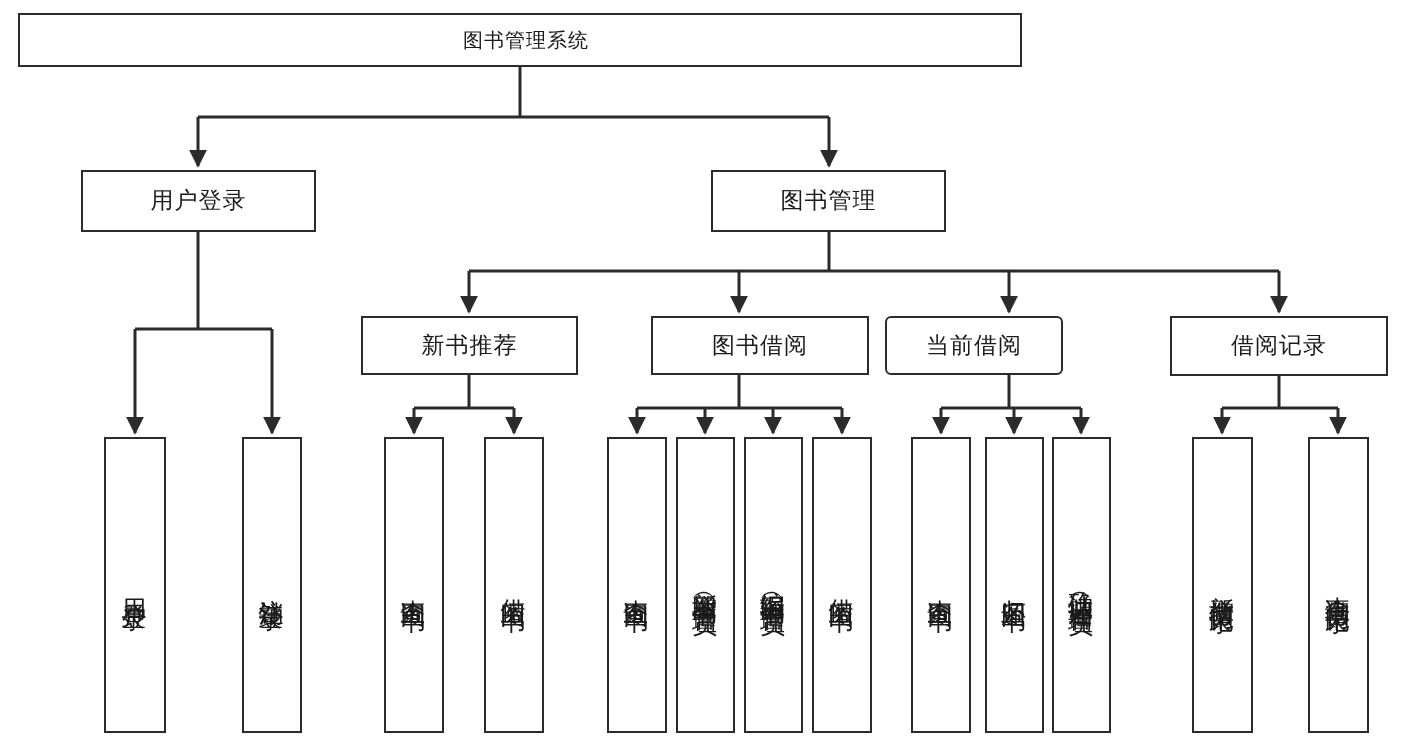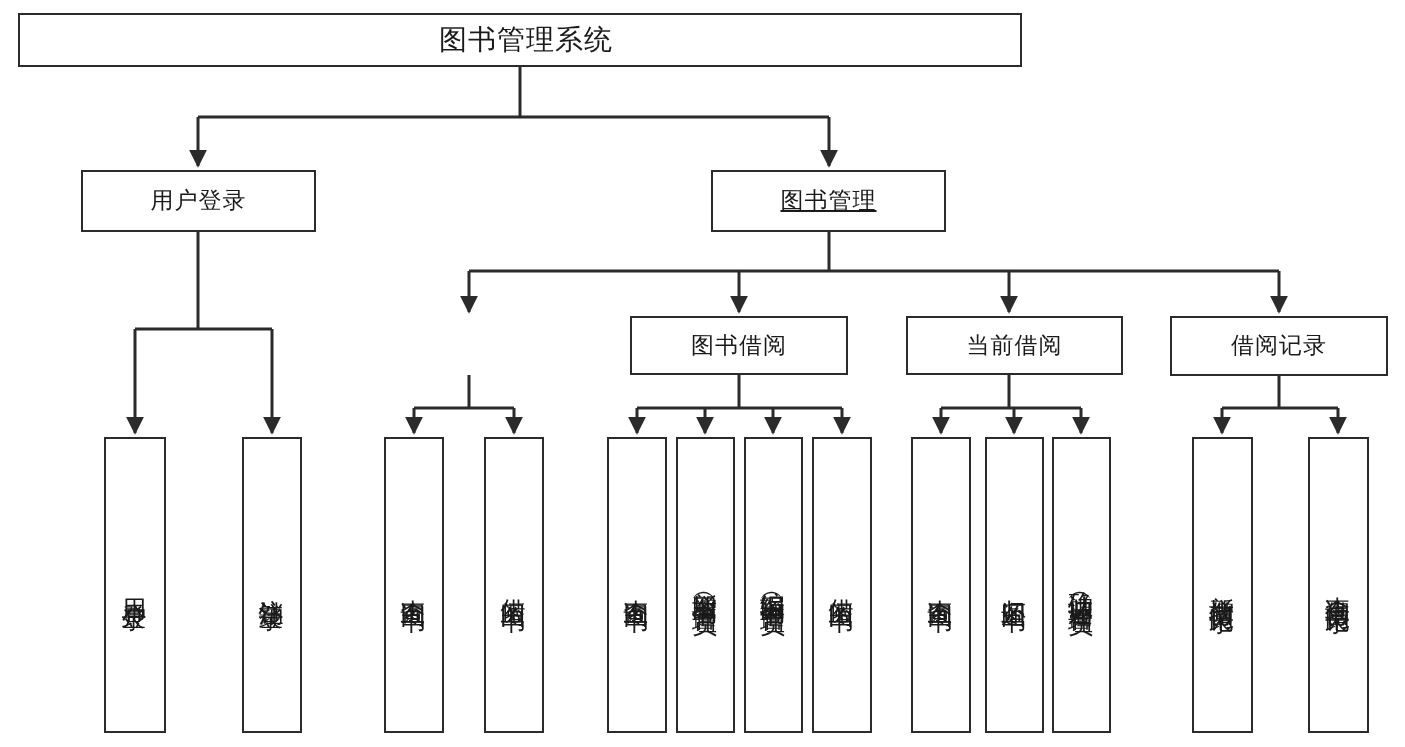--- a/index.html
+++ b/index.html
@@ -33,21 +33,21 @@
     align-items: center;
     justify-content: center;
     text-align: center;
   }
   .node.h {
     font-size: 23px;
     letter-spacing: 1px;
     line-height: 1.2;
   }
   .node.root {
-    font-size: 28px;
+    font-size: 20px;
     padding-left: 12px;
   }
   .node.v {
     writing-mode: vertical-rl;
     text-orientation: upright;
     font-size: 25px;
     letter-spacing: 3px;
     align-items: center;
     justify-content: center;
     padding: 6px 0;
@@ -125,28 +125,31 @@
     </g>
   </svg>
 
   <div class="node h root" style="left:18px; top:13px; width:1004px; height:54px;">
     <span>图书管理系统</span>
   </div>
 
   <div class="node h" style="left:81px; top:170px; width:235px; height:62px;">
     <span>用户登录</span>
   </div>
-  <div class="node h" style="left:711px; top:170px; width:235px; height:62px;text-decoration:underline;">
+  <div class="node h" style="left:711px; top:170px; width:235px; height:62px;">
     <span>图书管理</span>
   </div>
 
-  <div class="node h" style="left:630px; top:316px; width:218px; height:59px;">
+  <div class="node h" style="left:361px; top:316px; width:217px; height:59px;">
+    <span>新书推荐</span>
+  </div>
+  <div class="node h" style="left:651px; top:316px; width:218px; height:59px;">
     <span>图书借阅</span>
   </div>
-  <div class="node h" style="left:906px; top:316px; width:217px; height:59px;">
+  <div class="node h" style="left:885px; top:316px; width:178px; height:59px;border-radius:6px;">
     <span>当前借阅</span>
   </div>
   <div class="node h" style="left:1170px; top:316px; width:218px; height:60px;">
     <span>借阅记录</span>
   </div>
 
   <div class="node v" style="left:104px; top:437px; width:62px; height:296px;">
     <span class="vlabel">用户登录</span>
   </div>
   <div class="node v" style="left:242px; top:437px; width:60px; height:296px;">

